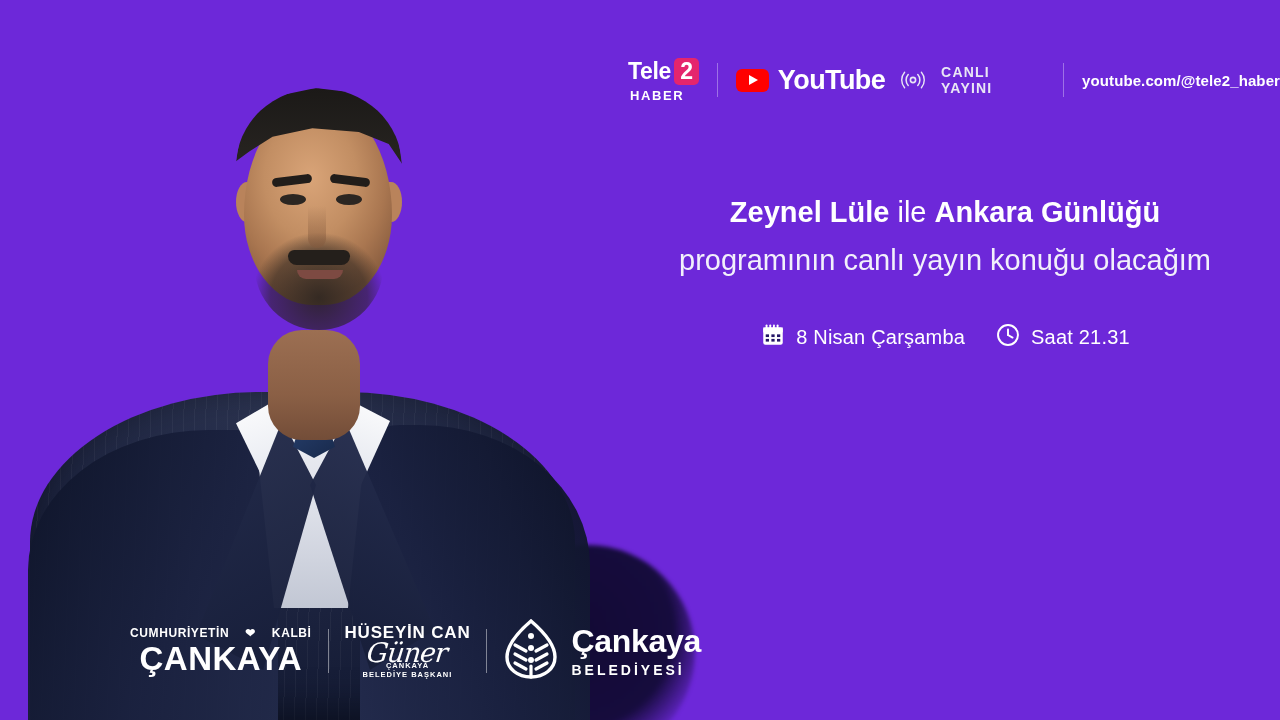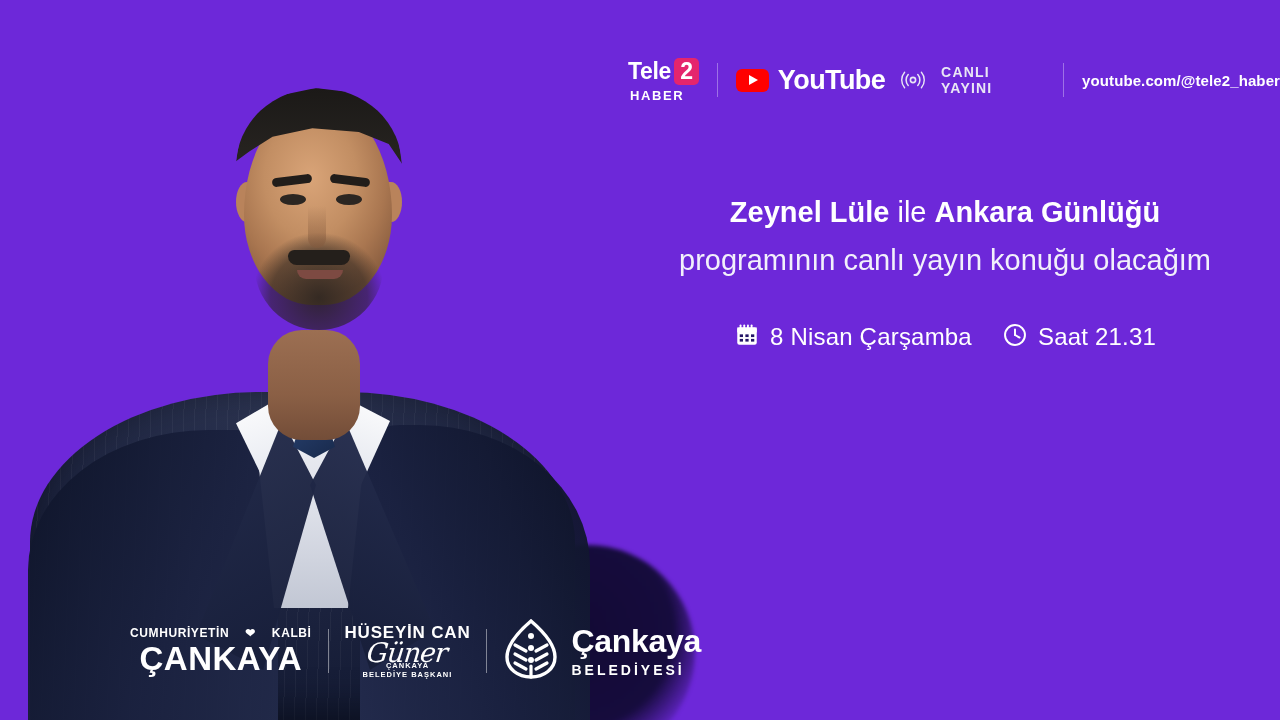--- a/index.html
+++ b/index.html
@@ -221,21 +221,21 @@
   }
 
   
   .meta-row {
     position:absolute;
     left:620px; top:322px;
     width:650px;
     display:flex; align-items:center; justify-content:center; gap:30px;
   }
   .meta-item { display:flex; align-items:center; gap:10px; }
-  .meta-text { color:#ffffff; font-size:24px; font-weight:400; letter-spacing:.2px; }
+  .meta-text { color:#ffffff; font-size:20px; font-weight:400; letter-spacing:.2px; }
 
   
   .logo-strip {
     position:absolute;
     left:130px; bottom:38px;
     display:flex; align-items:center; gap:0;
     height:62px;
   }
   .logo-divider {
     width:1px; height:44px;

